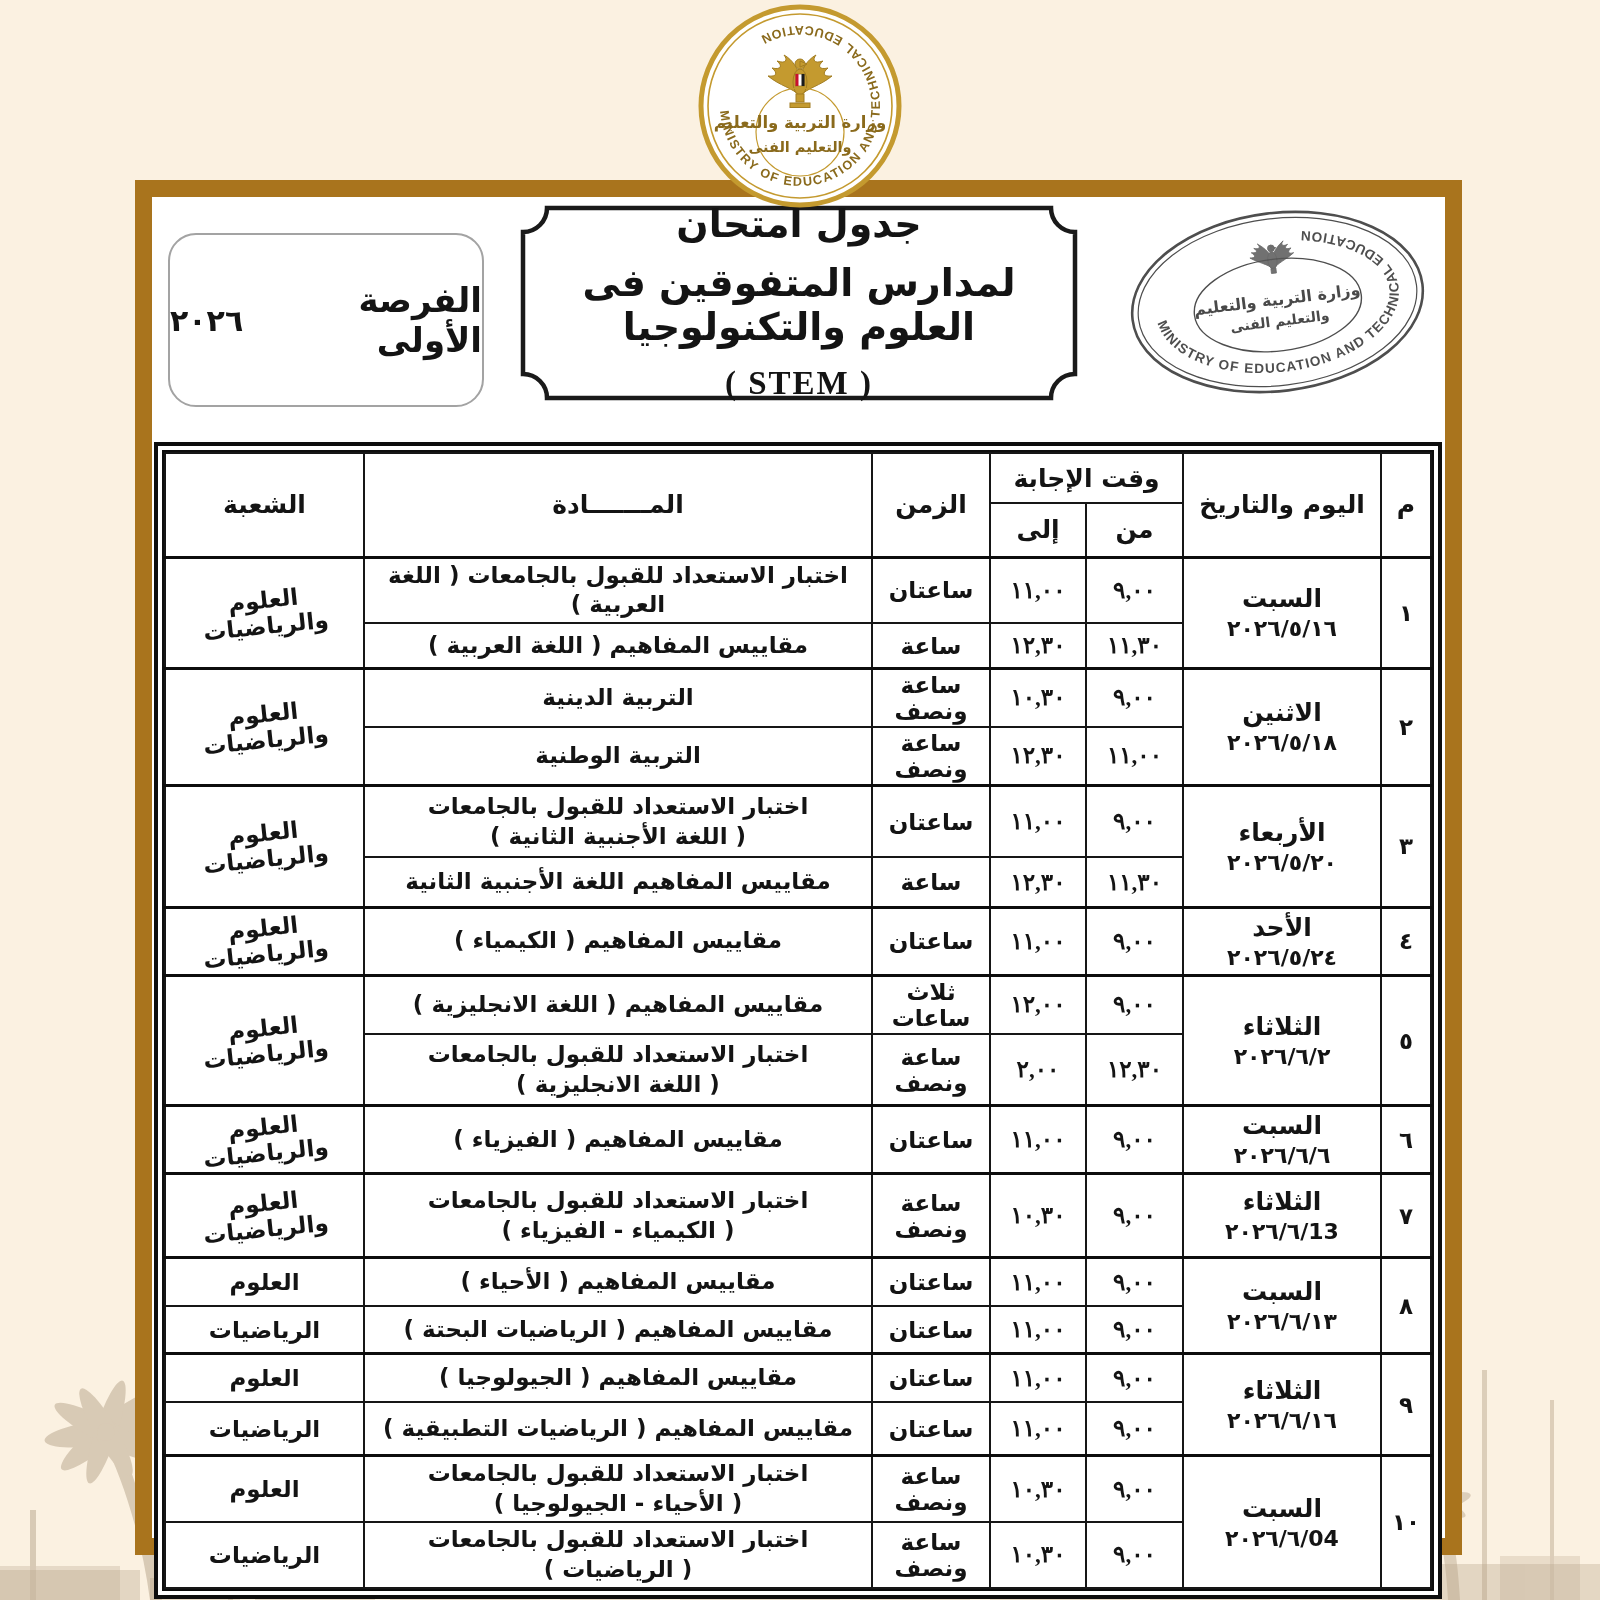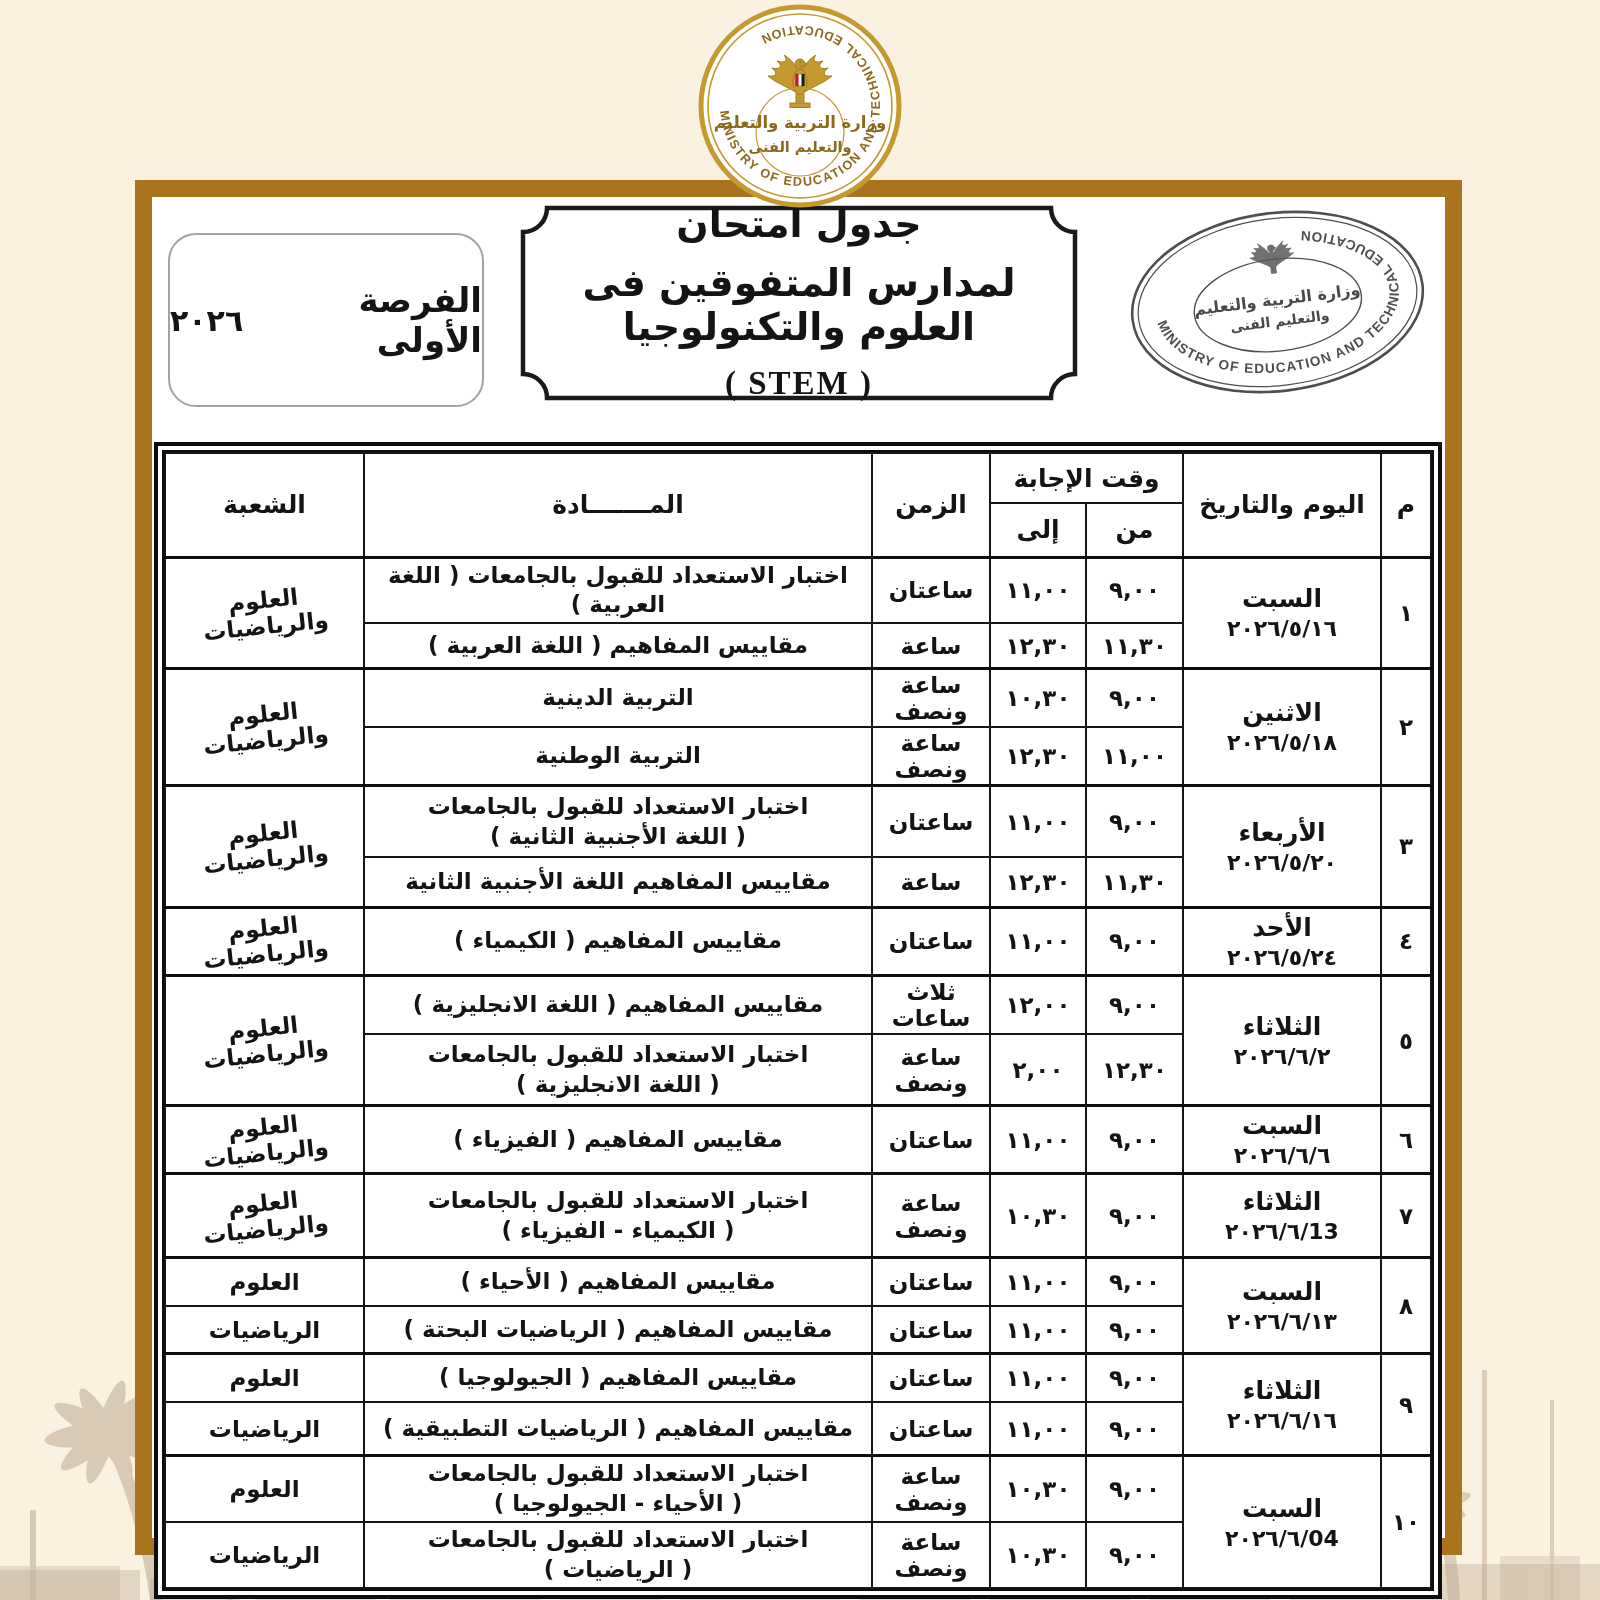--- a/index.html
+++ b/index.html
@@ -54,21 +54,21 @@
   table.exam thead th{font-size:25px;}
   table.exam td{font-size:23px;}
   tr.h1 th{height:50px;}
   tr.h2 th{height:54px;}
   tbody tr.g-first td{border-top:3.5px solid #0d0d0d;}
   .r45{height:45px}.r48{height:48px}.r50{height:50px}.r54{height:54px}
   .r60{height:60px}.r68{height:68px}.r72{height:72px}.r84{height:84px}
   td.c-sub{white-space:pre-line;line-height:1.3;}
   td.c-day .day{display:block;font-size:25px;}
   td.c-day .date{display:block;font-size:22px;margin-top:3px;}
-  td.c-time span{display:inline-block;}
+  td.c-time span{display:inline-block;font-family:Liberation Serif, serif;}
   .tilt{display:inline-block;transform:rotate(-6deg);}
 </style>
 </head>
 <body>
 
 <svg class="wm wm-strip" width="1600" height="52" viewBox="0 0 1600 52">
   <g fill="#b9a78b" opacity="0.35">
     <rect x="0" y="22" width="140" height="30"></rect>
       <rect x="150" y="30" width="90" height="22"></rect>
     <rect x="255" y="18" width="120" height="34"></rect>

